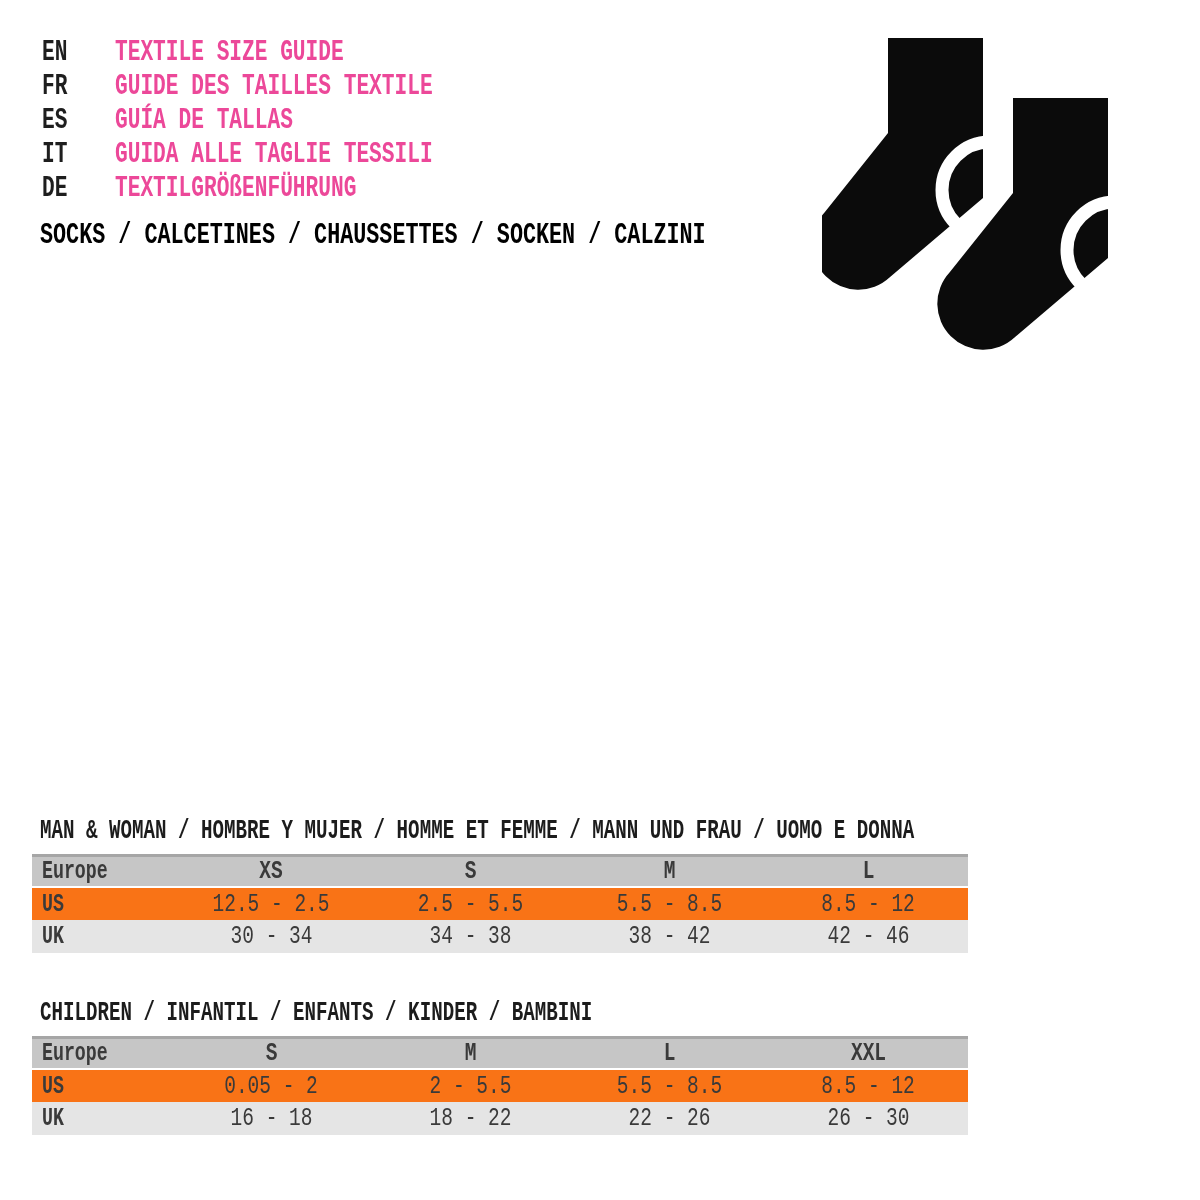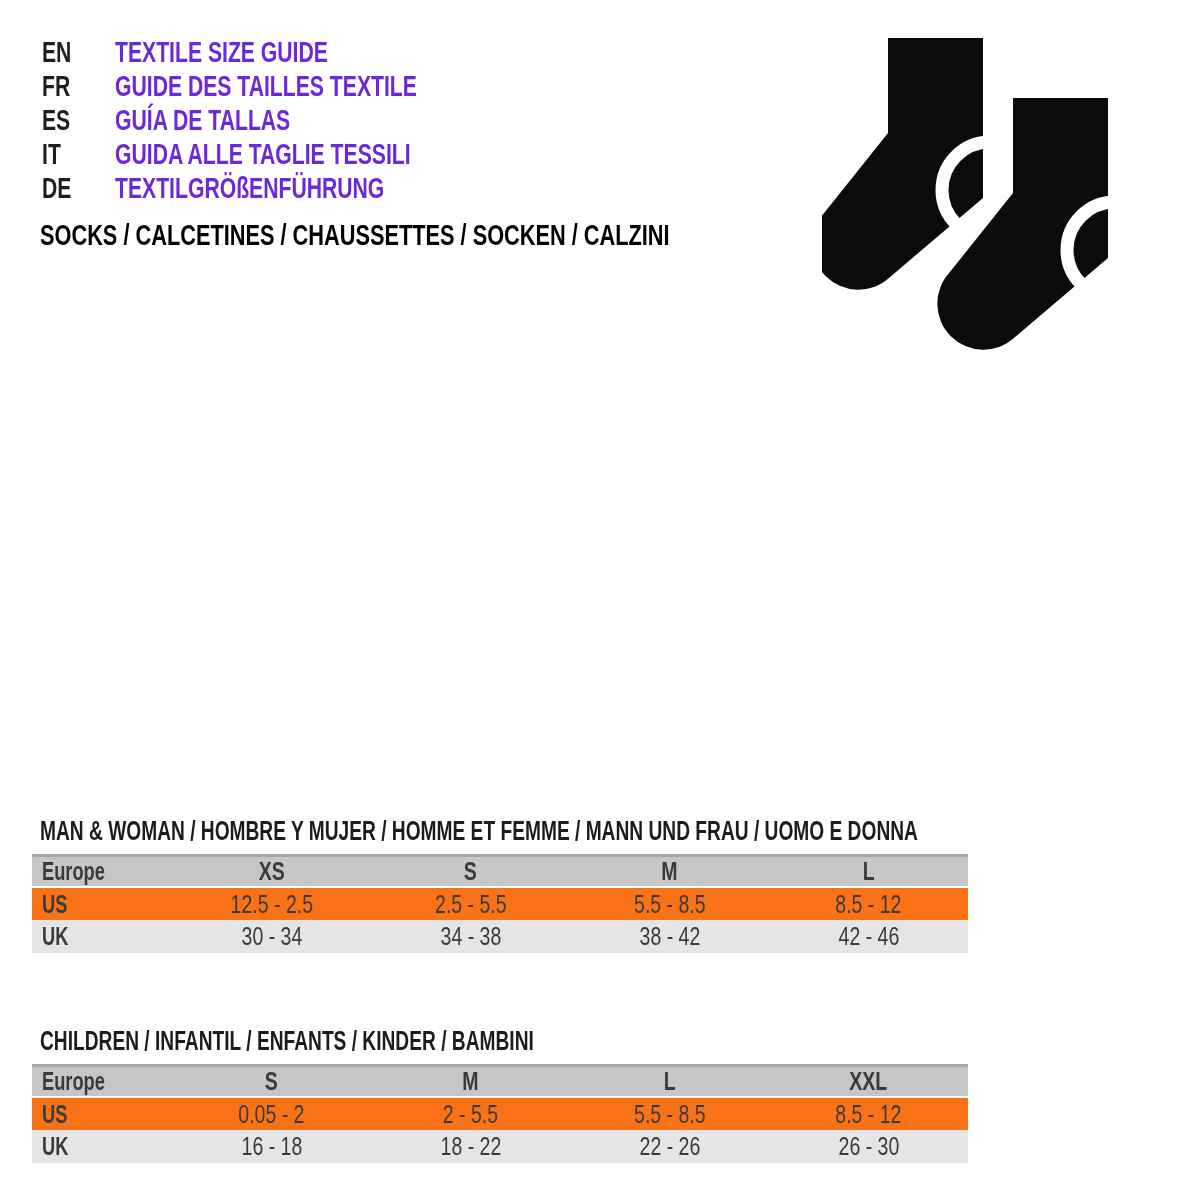--- a/index.html
+++ b/index.html
@@ -1,39 +1,39 @@
 <!DOCTYPE html>
 <html><head>
 <meta charset="utf-8">
 <style>
   html,body{margin:0;padding:0;background:#fff;}
   .page{
     position:relative;width:1172px;height:1200px;background:#ffffff;
-    font-family:Liberation Sans, sans-serif;overflow:hidden;
+    font-family:Liberation Mono, monospace;overflow:hidden;
   }
   
   .cond{display:inline-block;transform:scaleX(.73);transform-origin:0 50%;white-space:nowrap;}
   .cond-c{display:inline-block;transform:scaleX(.78);transform-origin:50% 50%;white-space:nowrap;}
 
   
   .lang-list{position:absolute;left:42px;top:35px;}
   .lang-row{display:flex;height:34px;align-items:center;}
   .lang-code{width:73px;flex:none;font-weight:700;font-size:29px;color:#1e1e1e;}
-  .lang-label{font-weight:700;font-size:29px;color:#6d28d9;}
+  .lang-label{font-weight:700;font-size:29px;color:#ec4899;}
 
   
   .category{position:absolute;left:40px;top:219px;font-weight:700;font-size:29px;color:#000000;}
 
   
   .socks-svg{position:absolute;left:822px;top:28px;width:360px;height:350px;}
 
   
   .table-section{position:absolute;left:32px;width:936px;}
   .section-man{top:816px;}
-  .section-children{top:1026px;}
+  .section-children{top:998px;}
   .tbl-title{height:38px;padding-left:8px;font-weight:700;font-size:27px;color:#1c1c1c;display:flex;align-items:flex-start;}
   table.size-table{border-collapse:collapse;width:936px;table-layout:fixed;border-top:3px solid #a6a6a6;}
   table.size-table thead tr{background:#c6c6c6;height:31px;border-bottom:2px solid #ffffff;}
   table.size-table tbody tr.row-a{background:#f97316;height:33px;}
   table.size-table tbody tr.row-b{background:#e5e5e5;height:33px;}
   th,td{font-size:25px;color:#3a3a3a;text-align:center;vertical-align:middle;padding:0;}
   th{font-weight:700;}
   td{font-weight:400;}
   th.lbl,td.lbl{text-align:left;padding-left:10px;}
   td.lbl{font-weight:700;}

